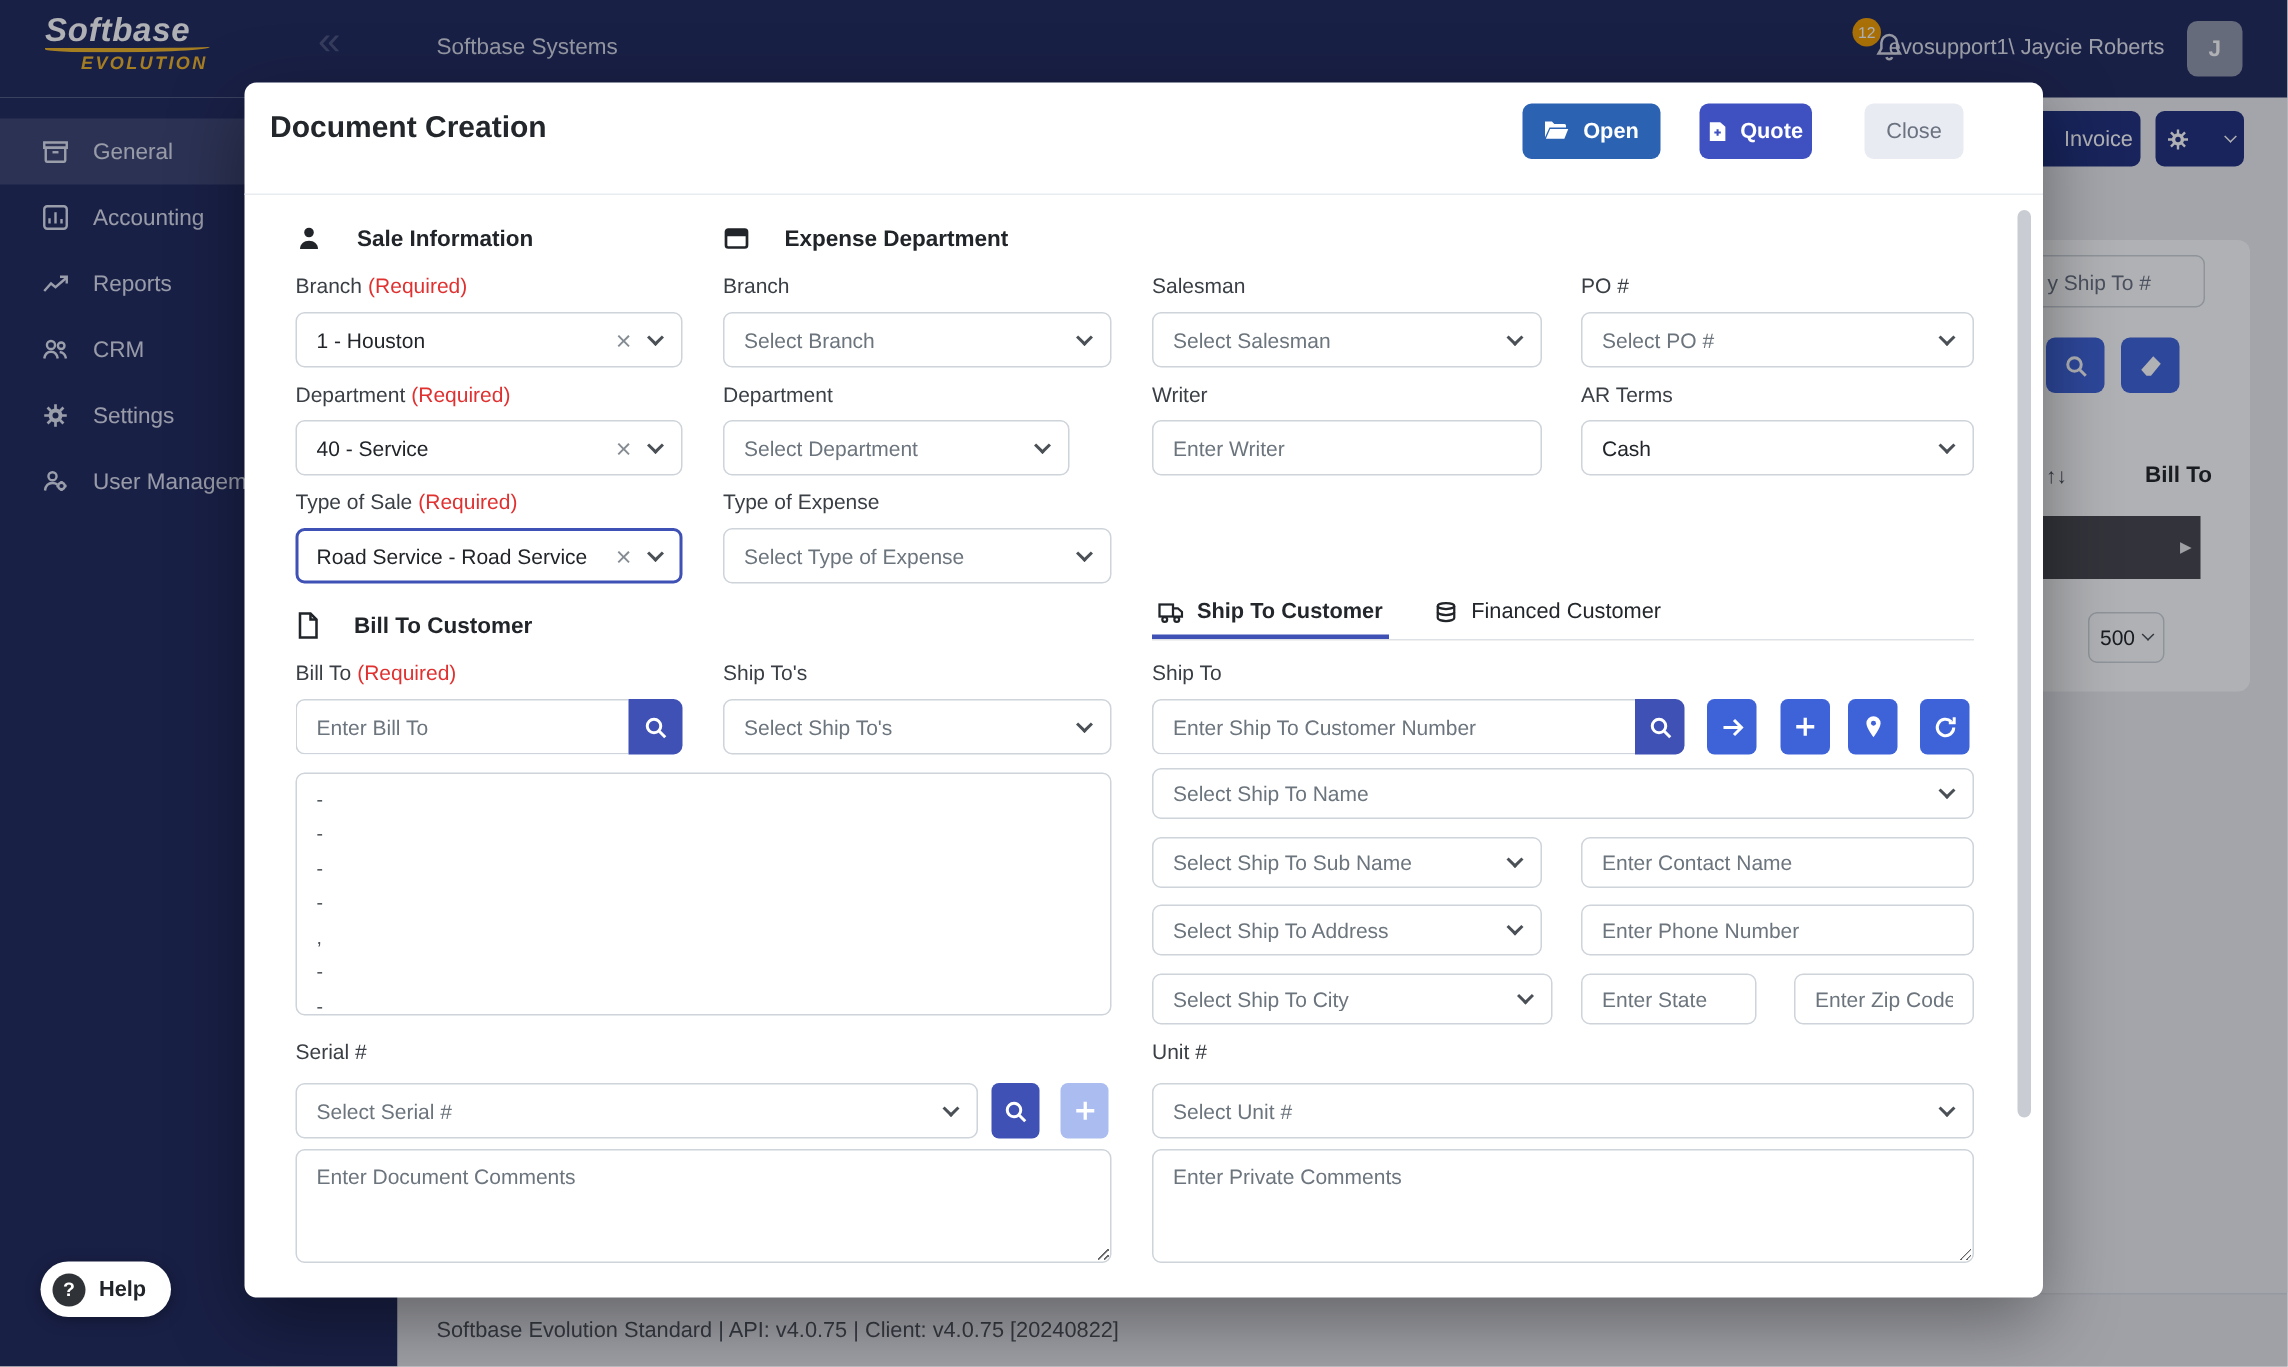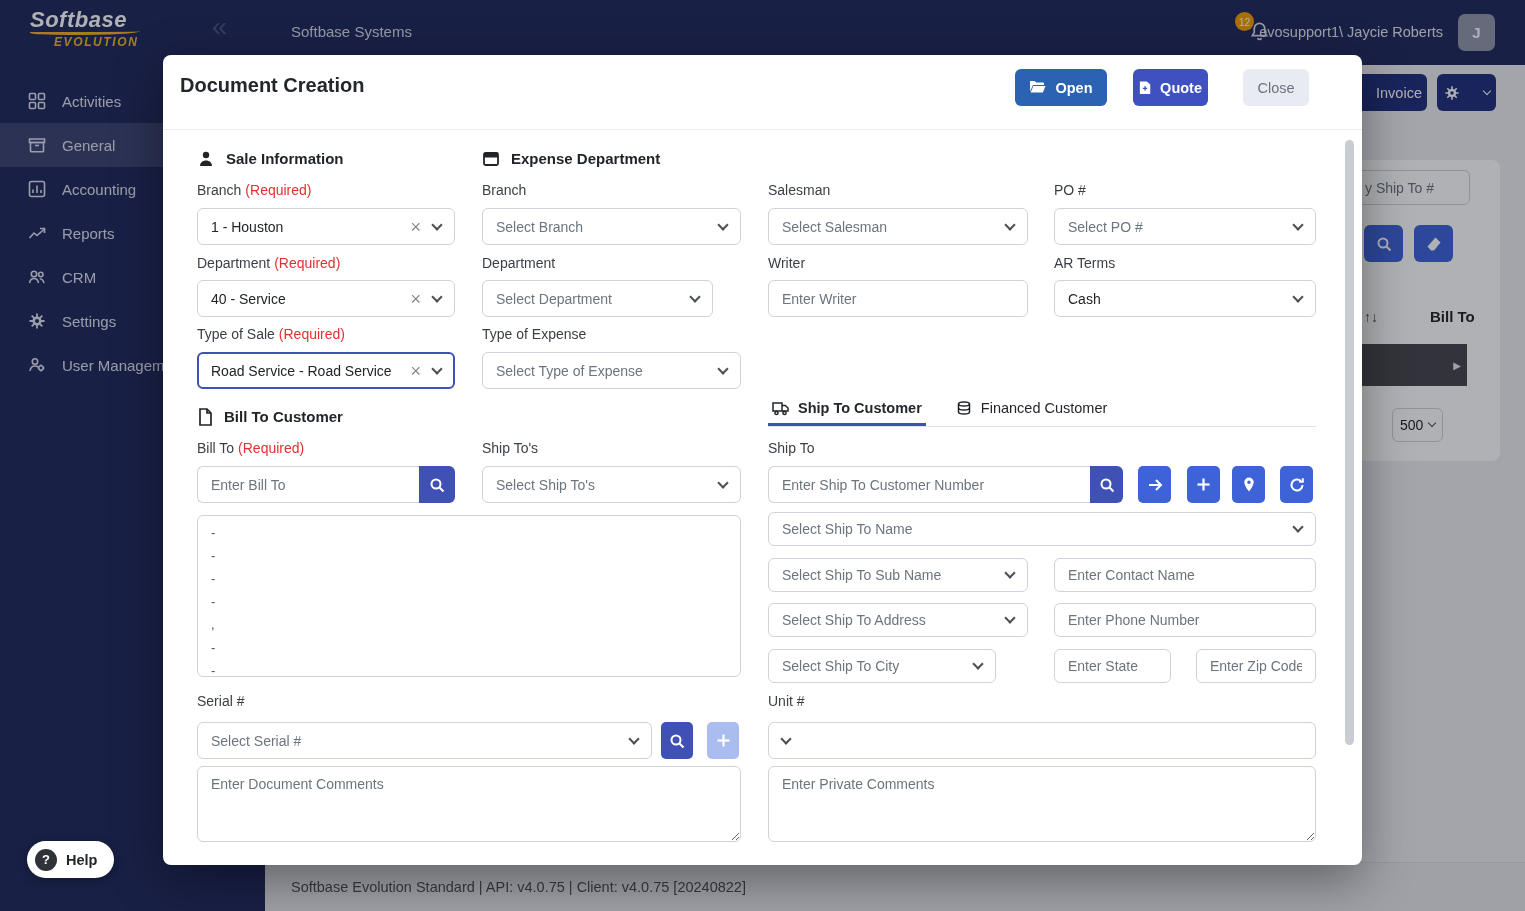--- a/index.html
+++ b/index.html
@@ -40,21 +40,21 @@
   .help-q{width:22px;height:22px;border-radius:50%;background:#2f3237;color:#fff;font-size:13px;font-weight:700;display:flex;align-items:center;justify-content:center}
 
   
   .overlay{position:absolute;inset:0;background:rgba(10,12,22,.32);z-index:20}
   .modal{position:absolute;left:163px;top:55px;width:1199px;height:810px;background:#fff;border-radius:8px;box-shadow:0 15px 50px rgba(0,0,0,.4);z-index:30}
   .m-title{position:absolute;left:17px;top:19px;font-size:20px;font-weight:600;color:#23272b}
   .hr{position:absolute;left:0;top:74px;width:100%;height:1px;background:#e9ecef}
   .hbtn{position:absolute;height:37px;border:none;border-radius:6px;font-size:14.5px;font-weight:600;display:flex;align-items:center;justify-content:center;gap:9px;color:#fff;cursor:pointer;font-family:inherit}
   .b-open{background:#2b63b2}.b-quote{background:#3f51c1}
   .b-close{background:#e9ebf2;color:#6b7280;font-weight:500}
-  .shead{position:absolute;display:flex;gap:11px;font-size:15px;font-weight:700;color:#212529}
+  .shead{position:absolute;display:flex;gap:23px;align-items:center;font-size:15px;font-weight:700;color:#212529}
   .lbl{position:absolute;font-size:14px;color:#3a3f45;white-space:nowrap}
   .req{color:#e03131;margin-left:4px}
   .sel{position:absolute;height:37px;background:#fff;border:1px solid #ced4da;border-radius:6px;display:flex;align-items:center;padding:0 13px;font-size:14px;gap:8px;cursor:pointer}
   .sel .txt{flex:1;overflow:hidden;white-space:nowrap;text-overflow:ellipsis}
   .ph{color:#6c757d}.val{color:#212529}
   .x{color:#848b93;font-size:18px;line-height:1;margin-right:4px}
   .chev{width:8px;height:8px;border-right:2px solid #4a5056;border-bottom:2px solid #4a5056;transform:rotate(45deg);flex:none;margin-top:-4px}
   .chev.sm{width:6px;height:6px;border-width:1.6px;border-color:currentColor}
   .focused{border:2px solid #3f51b5;padding:0 12px}
   .tinp{position:absolute;height:37px;background:#fff;border:1px solid #ced4da;border-radius:6px;padding:0 13px;font-family:inherit;font-size:14px;color:#212529;outline:none}
@@ -90,31 +90,20 @@
         <path d="M10 2.2a5 5 0 0 0-5 5v3.6L3.2 14h13.6L15 10.8V7.2a5 5 0 0 0-5-5z"></path>
         <path d="M8.2 16.3a1.9 1.9 0 0 0 3.6 0"></path>
       </svg>
       <span class="badge">12</span>
     </span>
     <span class="user">evosupport1\ Jaycie Roberts</span>
     <div class="avatar">J</div>
   </header>
 
   <nav class="sidebar">
-    <div class="nav-item">
-      <span class="nav-ic">
-        <svg viewBox="0 0 18 18" width="18" height="18" fill="none" stroke="#dfe3f2" stroke-width="1.6">
-            <rect x="1.5" y="1.5" width="6" height="6" rx="1"></rect>
-            <rect x="10.5" y="1.5" width="6" height="6" rx="1"></rect>
-            <rect x="1.5" y="10.5" width="6" height="6" rx="1"></rect>
-            <rect x="10.5" y="10.5" width="6" height="6" rx="1"></rect>
-          </svg>
-      </span>
-      <span>Activities</span>
-    </div>
     <div class="nav-item active">
       <span class="nav-ic">
         <svg viewBox="0 0 18 18" width="18" height="18" fill="none" stroke="#dfe3f2" stroke-width="1.6">
             <path d="M2.5 6.5h13V15a.8.8 0 0 1-.8.8H3.3a.8.8 0 0 1-.8-.8z"></path>
             <path d="M1.5 3h15v3.5h-15z"></path>
             <path d="M7 9.5h4"></path>
           </svg>
       </span>
       <span>General</span>
     </div>
@@ -408,21 +397,21 @@
     <div class="sel h34" style="left:605px;top:503px;width:260px">
       <span class="txt ph">Select Ship To Sub Name</span>
       <span class="chev"></span>
     </div>
     <input class="tinp h34" style="left: 891px; top: 503px; width: 262px;" placeholder="Enter Contact Name">
     <div class="sel h34" style="left:605px;top:548px;width:260px">
       <span class="txt ph">Select Ship To Address</span>
       <span class="chev"></span>
     </div>
     <input class="tinp h34" style="left: 891px; top: 548px; width: 262px;" placeholder="Enter Phone Number">
-    <div class="sel h34" style="left:605px;top:594px;width:228px">
+    <div class="sel h34" style="left:605px;top:594px;width:267px">
       <span class="txt ph">Select Ship To City</span>
       <span class="chev"></span>
     </div>
     <input class="tinp h34" style="left: 891px; top: 594px; width: 117px;" placeholder="Enter State">
     <input class="tinp h34" style="left: 1033px; top: 594px; width: 120px;" placeholder="Enter Zip Code">
 
     <div class="lbl" style="left:34px;top:638px">Serial #</div>
     <div class="lbl" style="left:605px;top:638px">Unit #</div>
 
     <div class="sel" style="left:34px;top:667px;width:455px">
@@ -435,20 +424,21 @@
           <line x1="10.5" y1="10.5" x2="14.5" y2="14.5" stroke="#fff" stroke-width="2"></line>
         </svg>
     </button>
     <button class="sq c-pale" style="left:544px;top:667px;width:32px">
       <svg width="15" height="15" viewBox="0 0 15 15" stroke="#fff" stroke-width="2.2">
           <line x1="7.5" y1="1.5" x2="7.5" y2="13.5"></line>
           <line x1="1.5" y1="7.5" x2="13.5" y2="7.5"></line>
         </svg>
     </button>
     <div class="sel" style="left:605px;top:667px;width:548px">
+      <span class="txt ph">Select Unit #</span>
       <span class="chev"></span>
     </div>
 
     <textarea class="ta" style="left: 34px; top: 711px; width: 544px; height: 76px;" placeholder="Enter Document Comments"></textarea>
     <textarea class="ta" style="left: 605px; top: 711px; width: 548px; height: 76px;" placeholder="Enter Private Comments"></textarea>
 
     <div class="thumb"></div>
   </section>
 
 </div>

